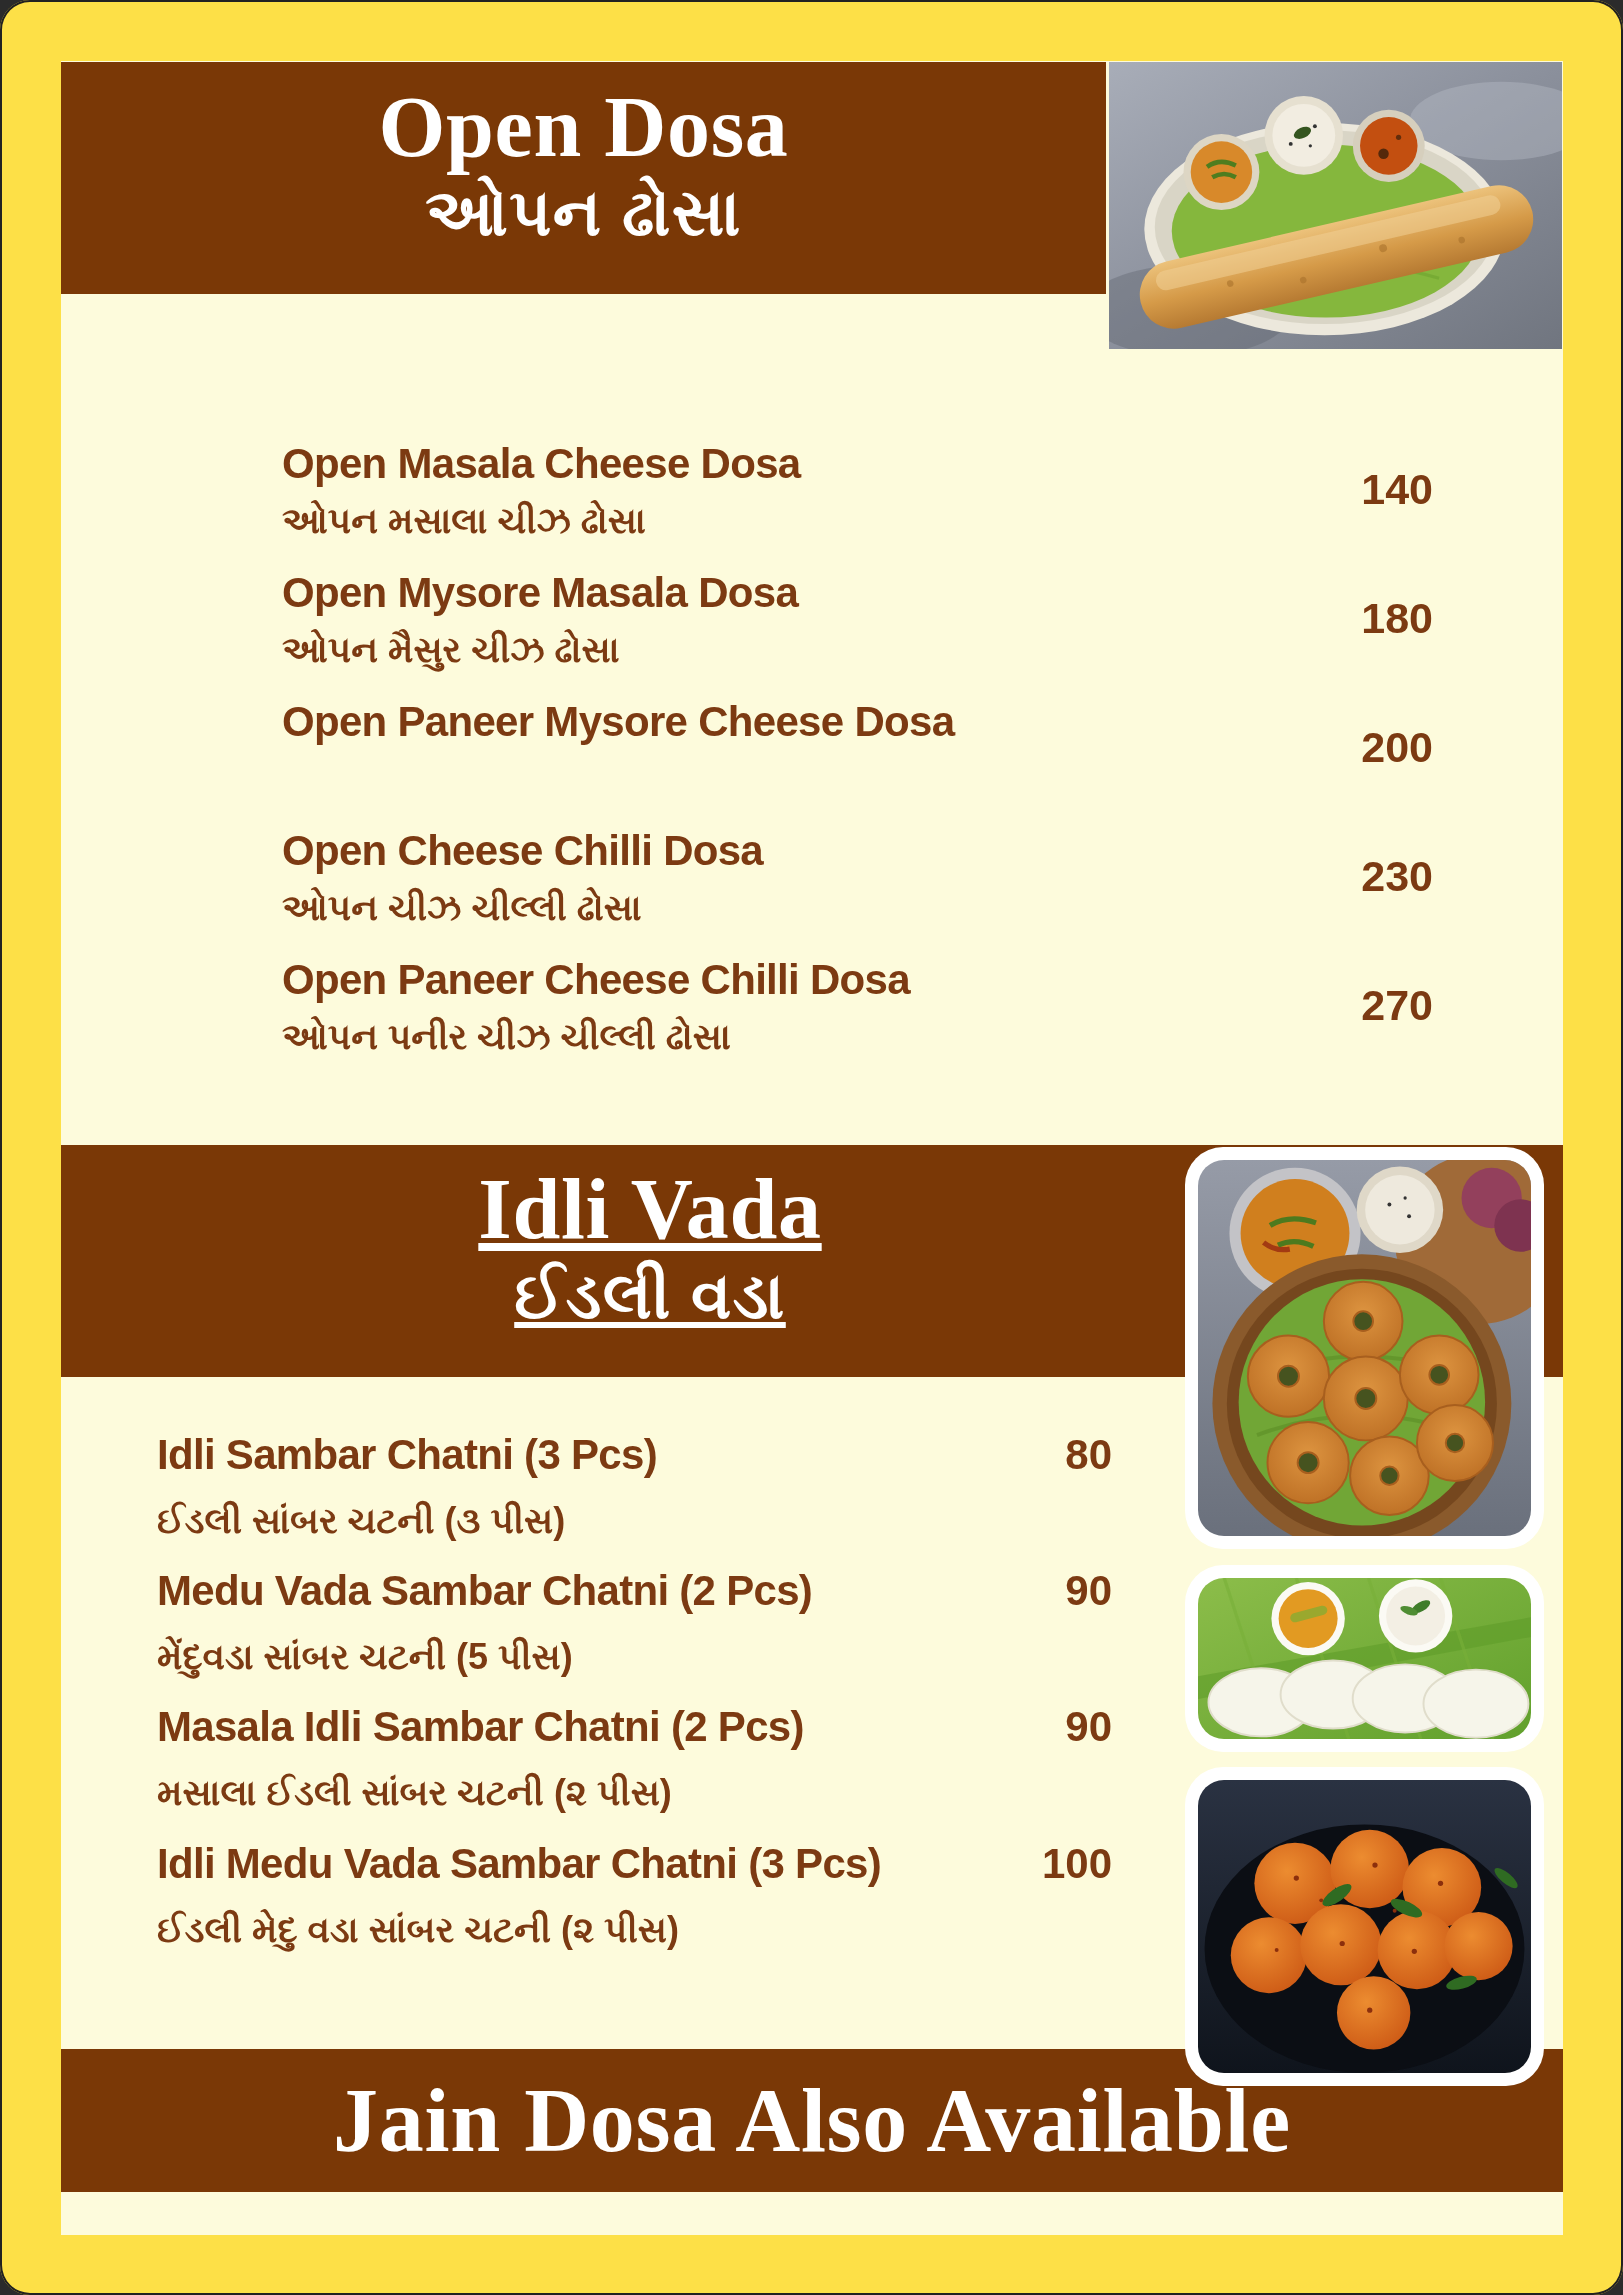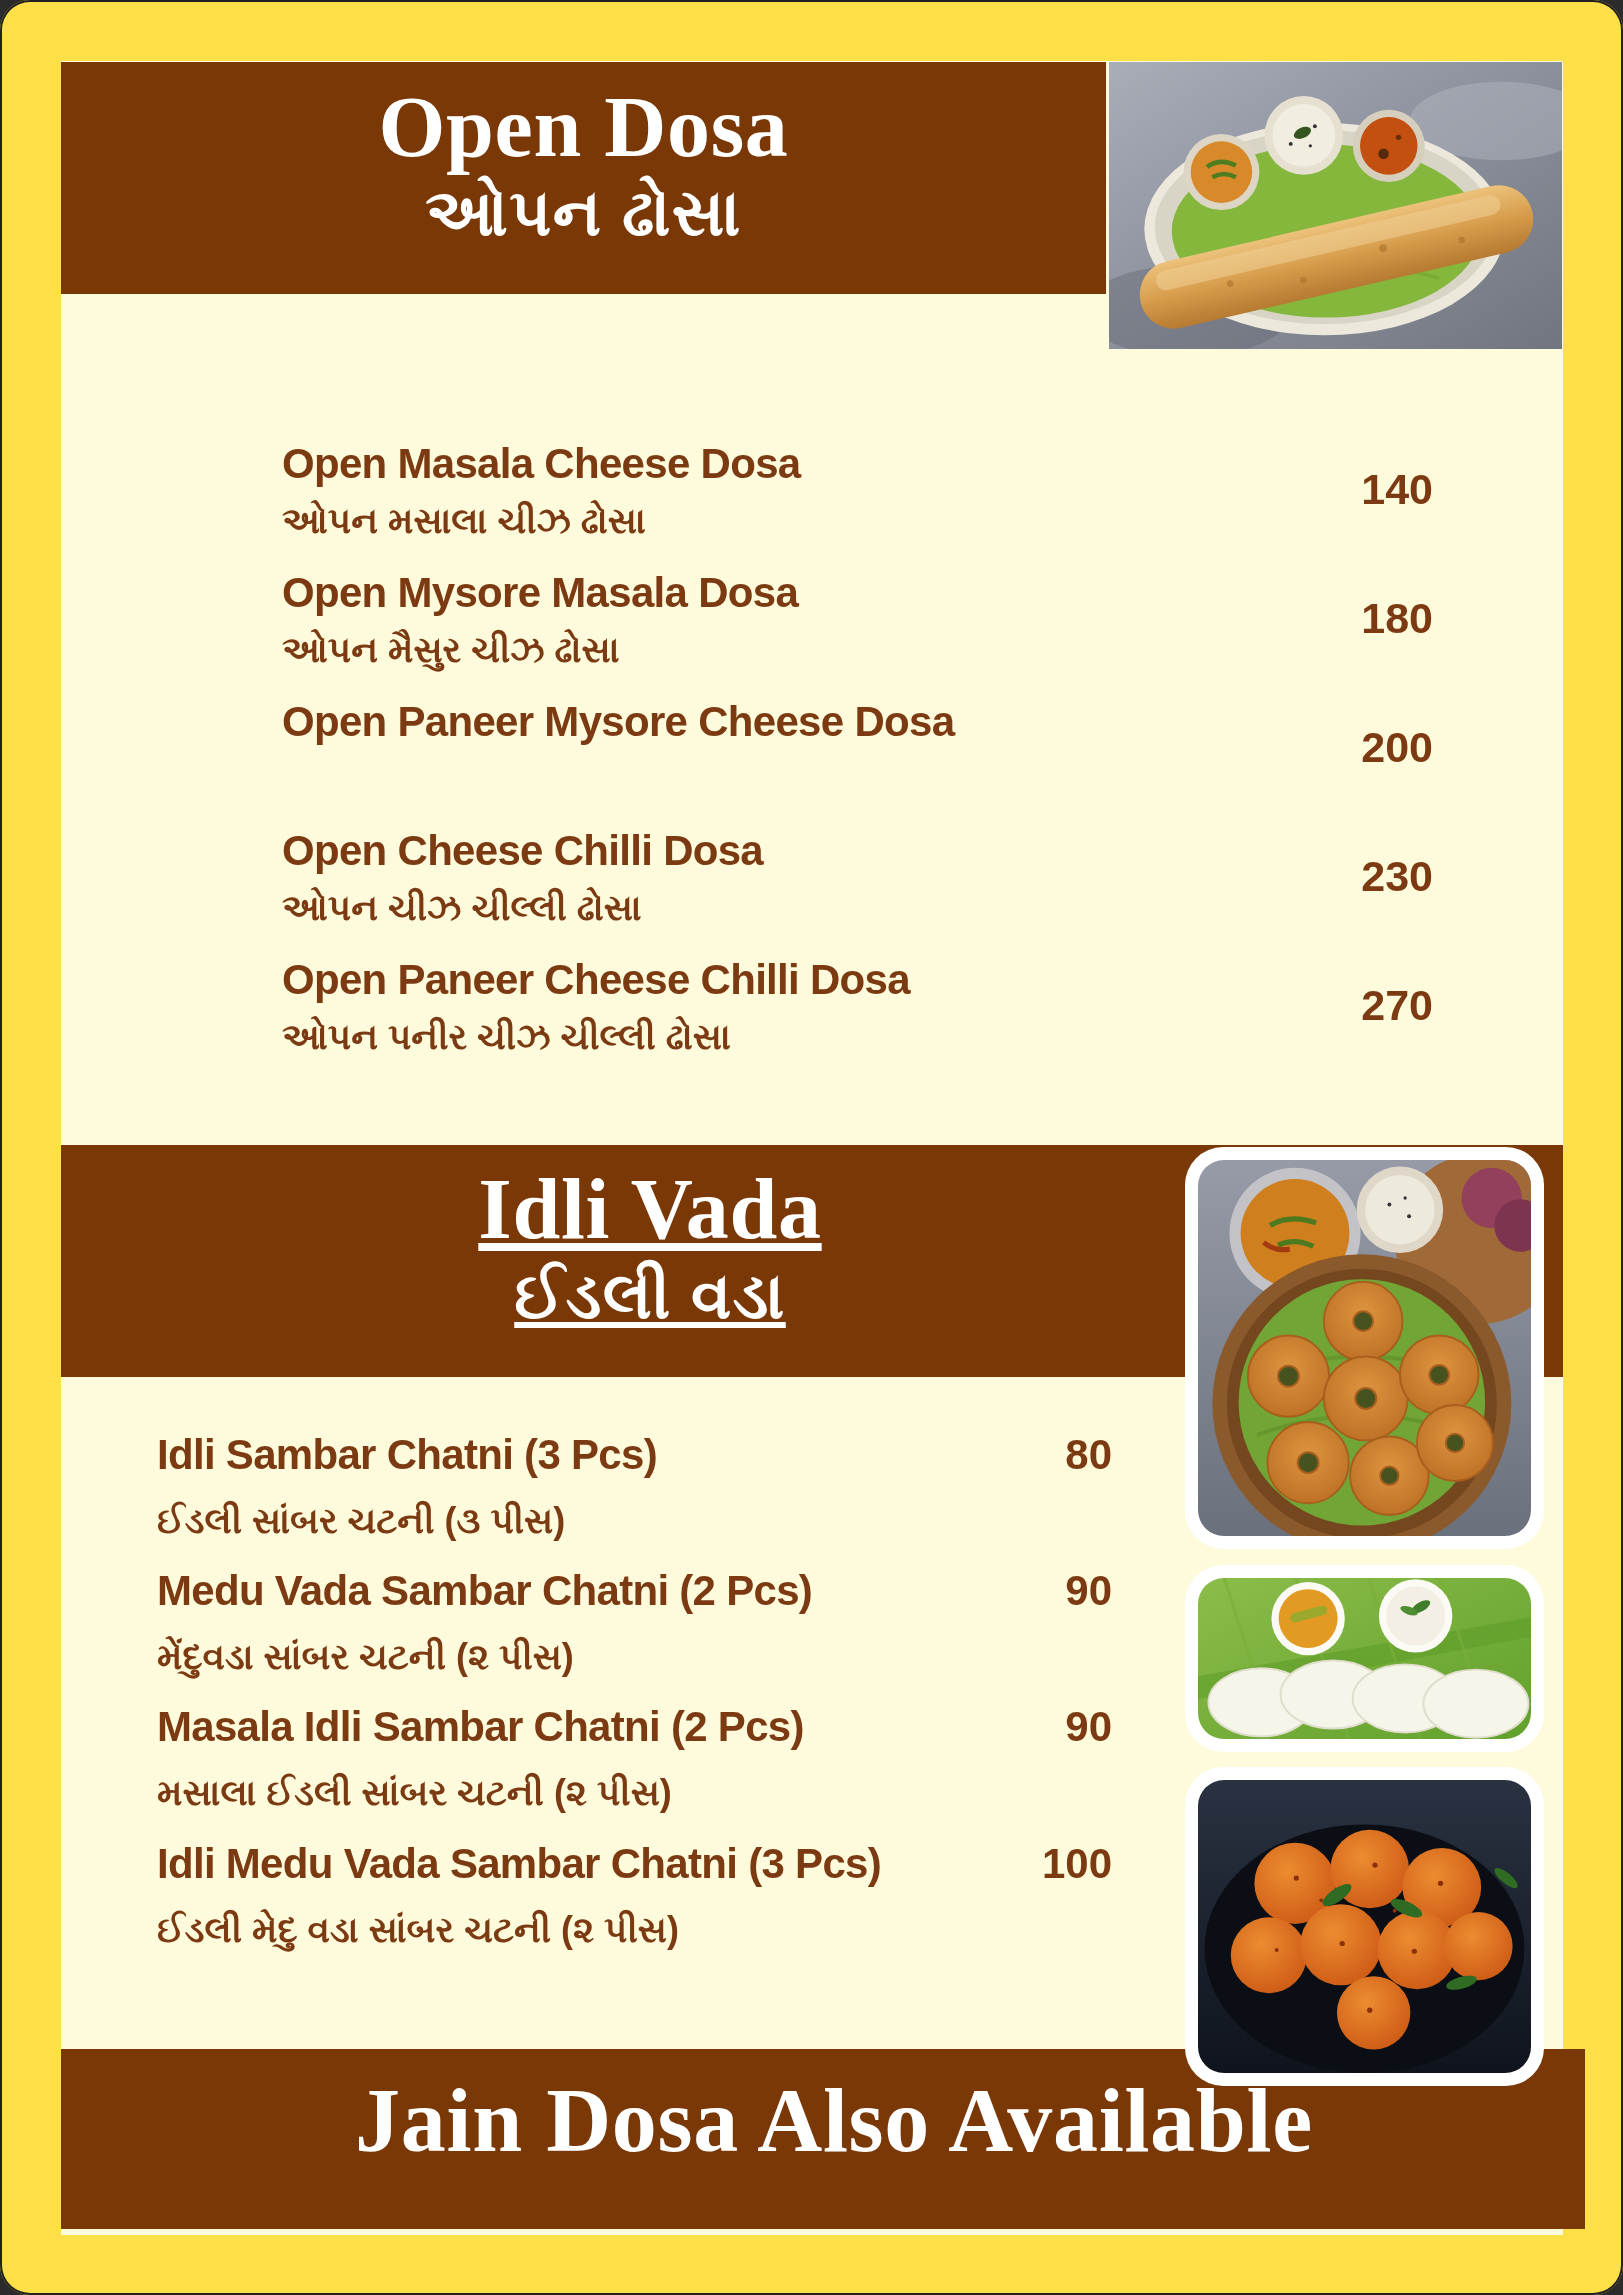--- a/index.html
+++ b/index.html
@@ -13,21 +13,21 @@
   .content{
     position:absolute;left:61px;top:61px;width:1502px;height:2174px;
     background:#fdfbdc;
   }
   .banner{
     position:absolute;background:#7a3806;color:#ffffff;text-align:center;
     z-index:1;
   }
   .dosa-banner{left:0;top:1.3px;width:1045px;height:232px;}
   .idli-banner{left:0;top:1084px;width:1502px;height:232px;text-decoration:underline;}
-  .bottom-banner{left:0;top:1988px;width:1502px;height:180px;padding-left:22px;}
+  .bottom-banner{left:0;top:1988px;width:1502px;height:143px;}
   .banner .b-en{
     font-family:"Liberation Serif",serif;font-weight:bold;
     font-size:86px;line-height:1.18;padding-top:14.4px;letter-spacing:0.7px;
   }
   .banner .b-gu{
     font-weight:bold;font-size:65px;line-height:1.08;letter-spacing:1.3px;
   }
   .idli-banner .b-wrap{width:1178px;}
   .bottom-banner .b-en{
     padding-top:0;line-height:143px;font-size:90px;
@@ -275,21 +275,21 @@
     </div>
 
     <div class="m-item i-item" style="top:1372px">
       <div class="en">Idli Sambar Chatni (3 Pcs)</div>
       <div class="gu">ઈડલી સાંબર ચટની (૩ પીસ)</div>
     </div>
     <div class="price i-price" style="top:1372px">80</div>
 
     <div class="m-item i-item" style="top:1508px">
       <div class="en">Medu Vada Sambar Chatni (2 Pcs)</div>
-      <div class="gu">મેંદુવડા સાંબર ચટની (૨ પીસ)</div>
+      <div class="gu">મેંદુવડા સાંબર ચટની (5 પીસ)</div>
     </div>
     <div class="price i-price" style="top:1508px">90</div>
 
     <div class="m-item i-item" style="top:1644px">
       <div class="en">Masala Idli Sambar Chatni (2 Pcs)</div>
       <div class="gu">મસાલા ઈડલી સાંબર ચટની (૨ પીસ)</div>
     </div>
     <div class="price i-price" style="top:1644px">90</div>
 
     <div class="m-item i-item" style="top:1781px">

